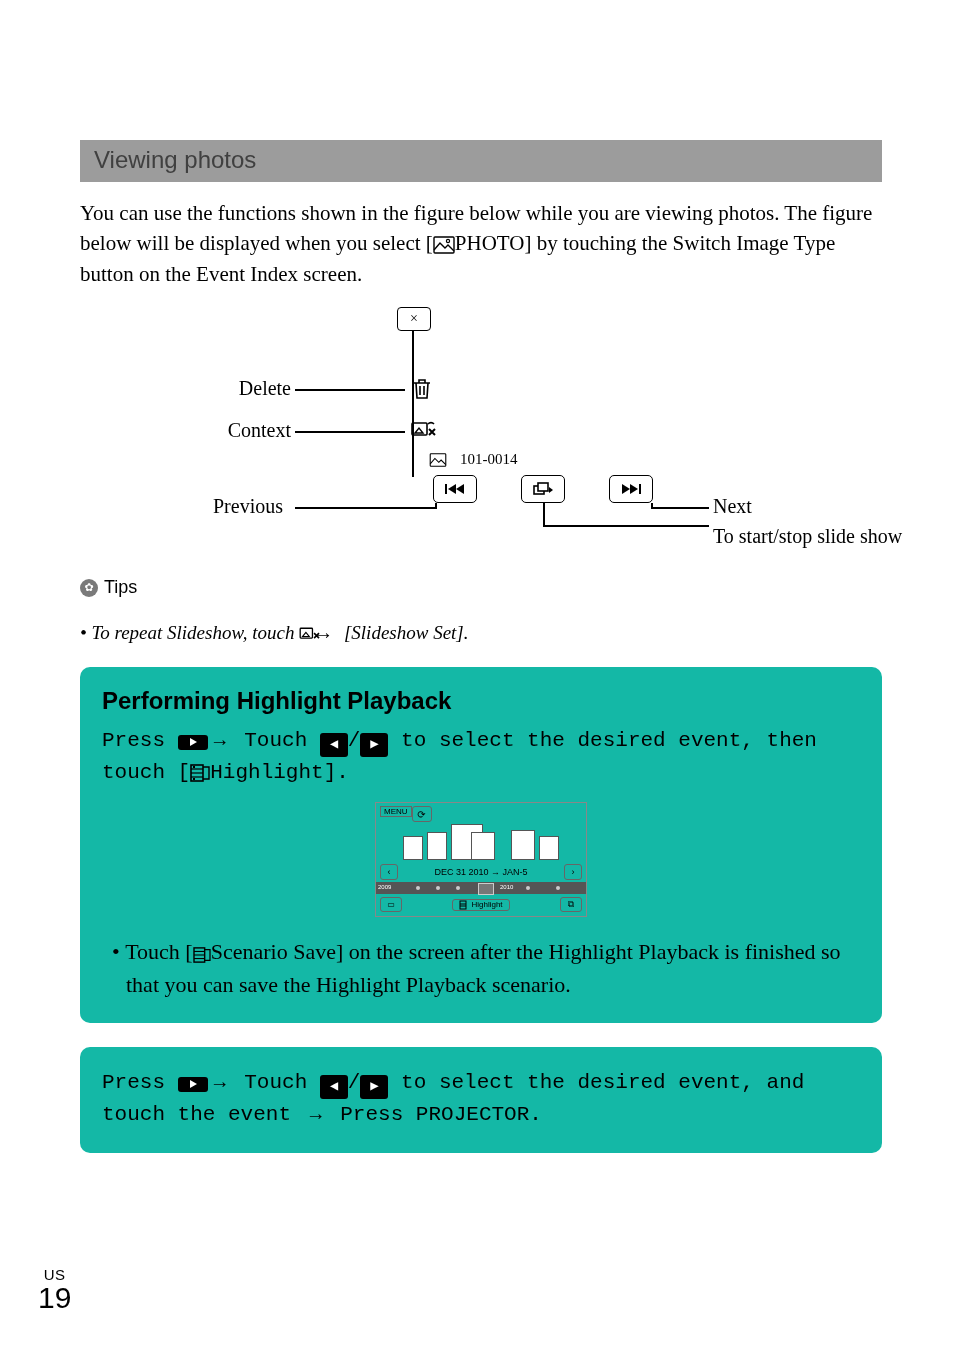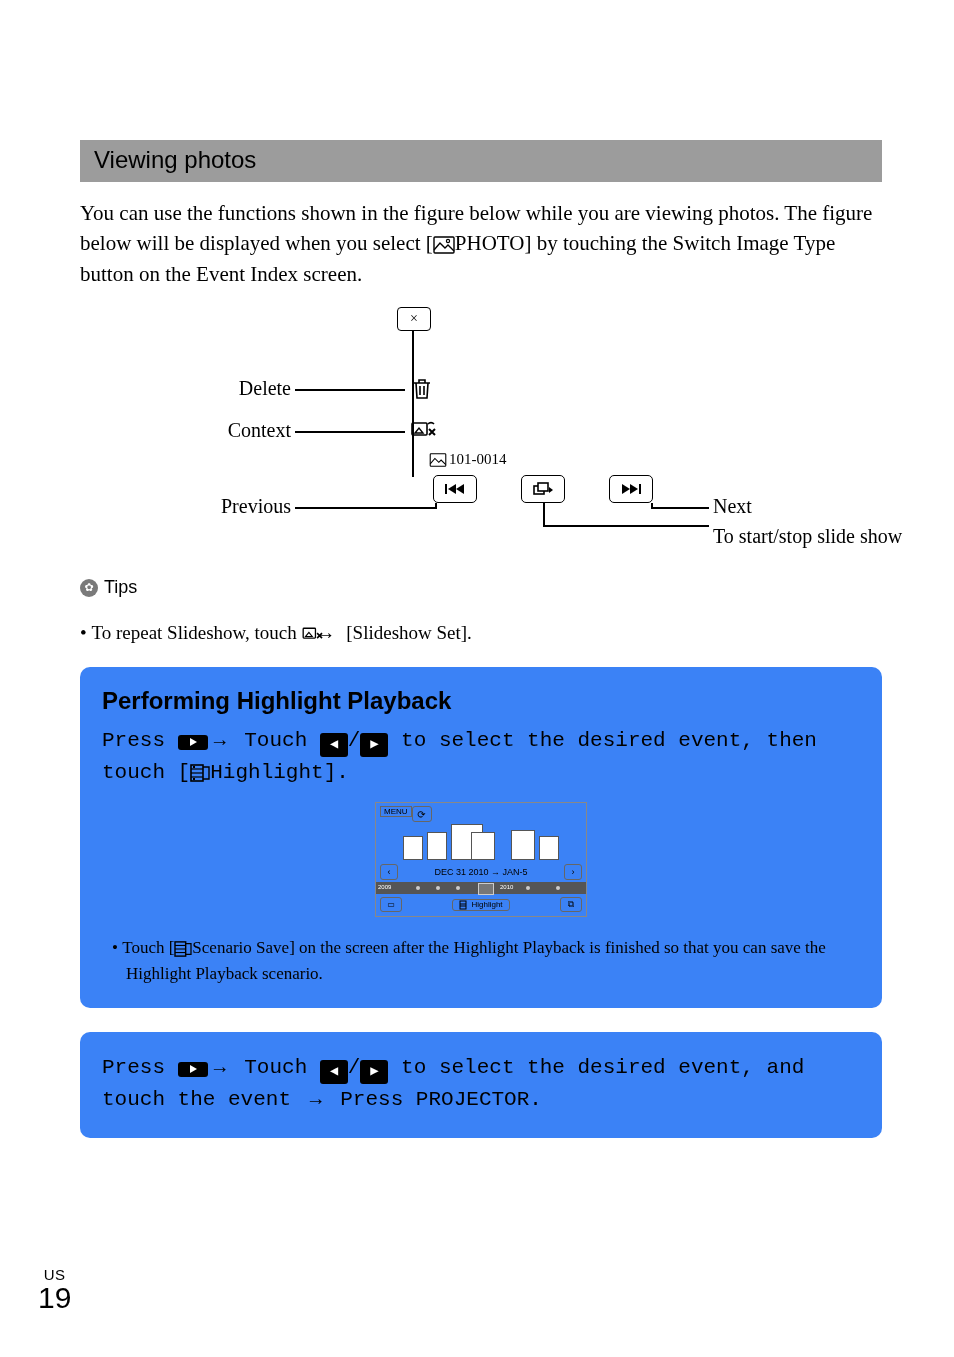--- a/index.html
+++ b/index.html
@@ -11,21 +11,21 @@
     background: #fff;
   }
   .page {
     padding: 140px 72px 60px 80px;
     box-sizing: border-box;
     position: relative;
     min-height: 1357px;
   }
   .section-bar {
     background: #9c9c9c;
-    color: #000000;
+    color: #404040;
     font-family: "Myriad Pro", "Segoe UI", Arial, sans-serif;
     font-size: 24px;
     font-weight: 400;
     padding: 6px 10px 8px 14px;
     margin-bottom: 16px;
   }
   .body-text {
     font-size: 21px;
     line-height: 1.45;
     margin: 0 0 18px 0;
@@ -53,34 +53,34 @@
     position:absolute;
     left:251px; top:24px; width:1.5px; height:146px; background:#000;
   }
   .lbl {
     position:absolute;
     font-size:20px;
     text-align:right;
   }
   .lbl.delete { left:40px; top:70px; width:90px;}
   .lbl.context{ left:40px; top:112px; width:90px;}
-  .lbl.prev   { left:40px; top:188px; width:90px;}
+  .lbl.prev   { left:32px; top:188px; width:90px;}
   .hline { position:absolute; height:1.5px; background:#000; }
   .hline.del { left:134px; top:82px; width:110px;}
   .hline.ctx { left:134px; top:124px; width:110px;}
   .hline.prv { left:134px; top:200px; width:140px;}
   .icon-trash {
     position:absolute; left:250px; top:70px; width:22px; height:24px;
   }
   .icon-context {
     position:absolute; left:250px; top:112px; width:26px; height:22px;
   }
   .folder-line {
     position:absolute; left:268px; top:144px; font-size:15px;
-    display:flex; align-items:center; gap:2px;
+    display:flex; align-items:center; gap:13px;
   }
   .btn {
     position:absolute;
     border:1.5px solid #000; border-radius:5px;
     height:26px;
     display:flex; align-items:center; justify-content:center;
   }
   .btn.prev { left:272px; top:168px; width:42px;}
   .btn.slide{ left:360px; top:168px; width:42px;}
   .btn.next { left:448px; top:168px; width:42px;}
@@ -99,27 +99,28 @@
     margin-bottom:4px;
   }
   .tips-icon {
     width:18px; height:18px; border-radius:50%; background:#7a7a7a;
     display:inline-flex; align-items:center; justify-content:center;
     color:#fff; font-size:11px;
   }
   .bullet-line {
     font-size:19px; line-height:1.5;
     padding-left:14px; text-indent:-14px;
+    font-style:italic;
   }
   .inline-icon {
     display:inline-flex; vertical-align:-4px;
   }
 
   .info-box {
-    background:#3b82f6;
+    background:#14b8a6;
     border-radius:10px;
     padding:20px 22px 22px 22px;
     margin-bottom:24px;
   }
   .info-title {
     font-family:"Myriad Pro","Segoe UI",Arial,sans-serif;
     font-size:24px;
     margin:0 0 10px 0;
   }
   .info-text {
@@ -170,21 +171,21 @@
   .ei-tl-cap{ position:absolute; top:1px; left:102px; width:14px; height:10px; border:1px solid #ccc; background:#777;}
   .ei-tl-lbl{ position:absolute; color:#fff; font-size:6px; top:2px;}
   .ei-bottom{ display:flex; justify-content:space-between; padding:3px 4px 4px 4px; align-items:center;}
   .ei-rec{ border:1px solid #666; border-radius:3px; width:20px; height:13px;
     display:flex; align-items:center; justify-content:center; font-size:8px;}
   .ei-hl{ border:1px solid #666; border-radius:3px; padding:0 6px; font-size:8px; display:flex; align-items:center; gap:2px;}
   .ei-play{ border:1px solid #666; border-radius:3px; width:20px; height:13px;
     display:flex; align-items:center; justify-content:center; font-size:9px;}
 
   .sub-bullet {
-    font-size:17px; line-height:1.5;
+    font-size:22px; line-height:1.5;
     padding-left:24px; text-indent:-14px;
     margin:0;
   }
 
   .page-num {
     position:absolute;
     left:38px;
     bottom:44px;
     font-family:"Myriad Pro","Segoe UI",Arial,sans-serif;
   }

